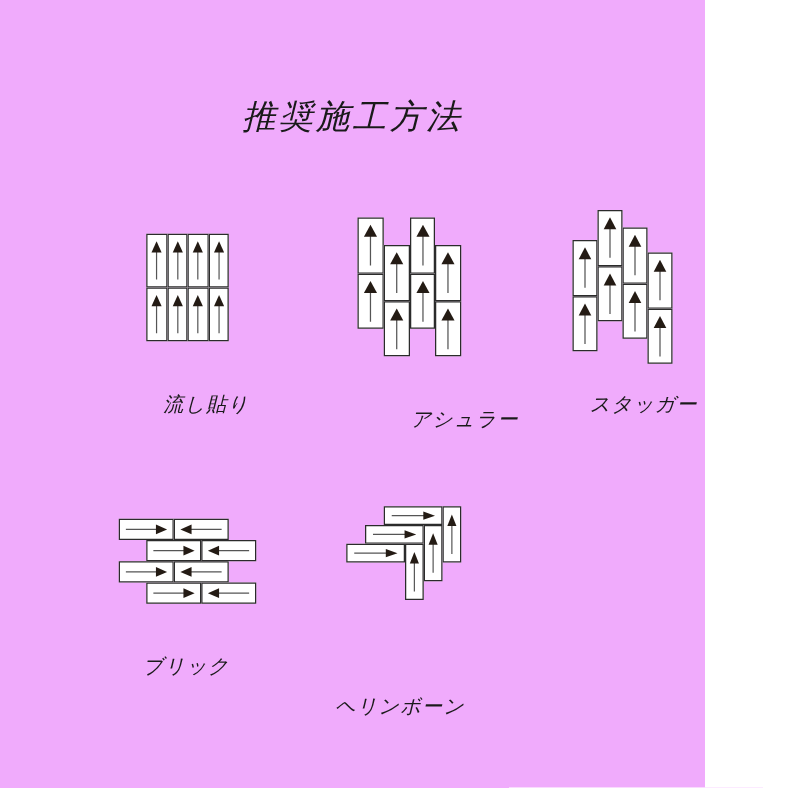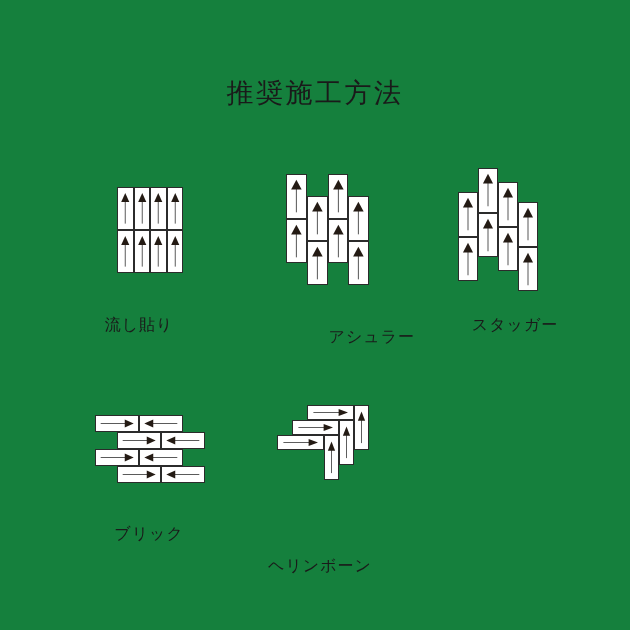--- a/index.html
+++ b/index.html
@@ -3,24 +3,25 @@
 <meta charset="utf-8">
 <style>
   html, body {
     margin: 0;
     padding: 0;
     background: #ffffff;
     font-family: "Liberation Sans", "DejaVu Sans", sans-serif;
   }
   .page {
     position: relative;
-    width: 630px;
+    width: 564px;
     height: 630px;
-    background: #15803d;
+    background: #f0abfc;
     overflow: hidden;
+    font-style: italic;
   }
   .title {
     position: absolute;
     left: 0;
     right: 0;
     top: 80px;
     text-align: center;
     font-size: 27px;
     line-height: 27px;
     letter-spacing: 2.5px;
@@ -289,18 +290,18 @@
         </svg>
       </div>
       <div class="tile" style="left: 47px; top: 30px; width: 15px; height: 45px; background: rgb(255, 255, 255); border-color: rgb(43, 43, 43);">
         <svg viewBox="0 0 15 45" xmlns="http://www.w3.org/2000/svg">
           <line x1="7.5" y1="40.5" x2="7.5" y2="12.850000000000001" stroke="#555555" stroke-width="1.1"></line>
           <polygon points="7.5,4.05 3.3,14.850000000000001 11.7,14.850000000000001" fill="#241b14"></polygon>
         </svg>
       </div>
     </div>
 
-  <div class="plabel" id="l0" style="left: 49px; top: 315px; width: 180px; color: rgb(26, 26, 26);">流し貼り</div>
+  <div class="plabel" id="l0" style="left: 75px; top: 315px; width: 180px; color: rgb(26, 26, 26);">流し貼り</div>
   <div class="plabel" id="l1" style="left: 235px; top: 327px; width: 180px; color: rgb(26, 26, 26); text-align: right;">アシュラー</div>
   <div class="plabel" id="l2" style="left: 425px; top: 315px; width: 180px; color: rgb(26, 26, 26);">スタッガー</div>
   <div class="plabel" id="l3" style="left: 59px; top: 524px; width: 180px; color: rgb(26, 26, 26);">ブリック</div>
   <div class="plabel" id="l4" style="left: 230px; top: 556px; width: 180px; color: rgb(26, 26, 26);">ヘリンボーン</div>
 </div>
 
 </body></html>

